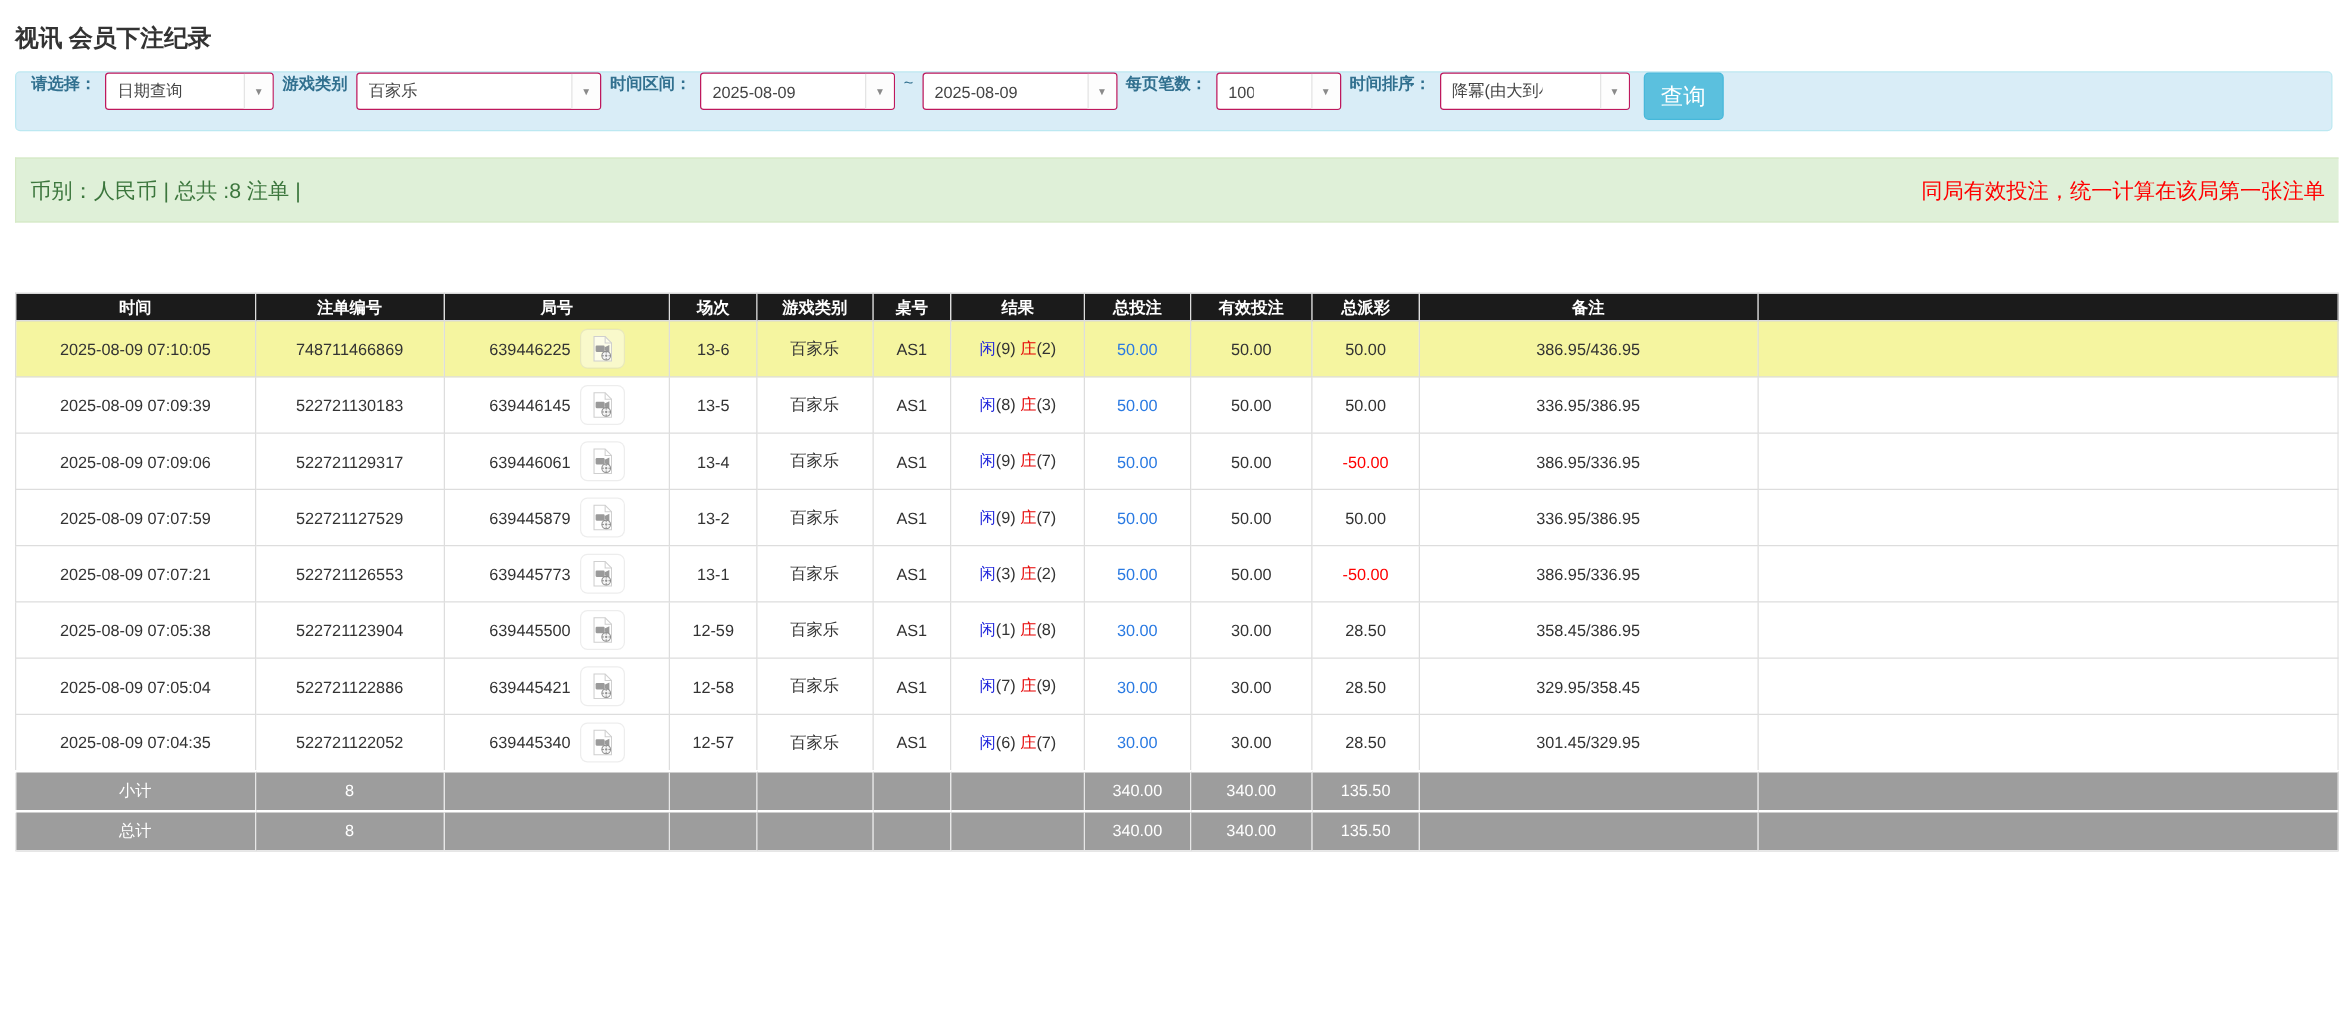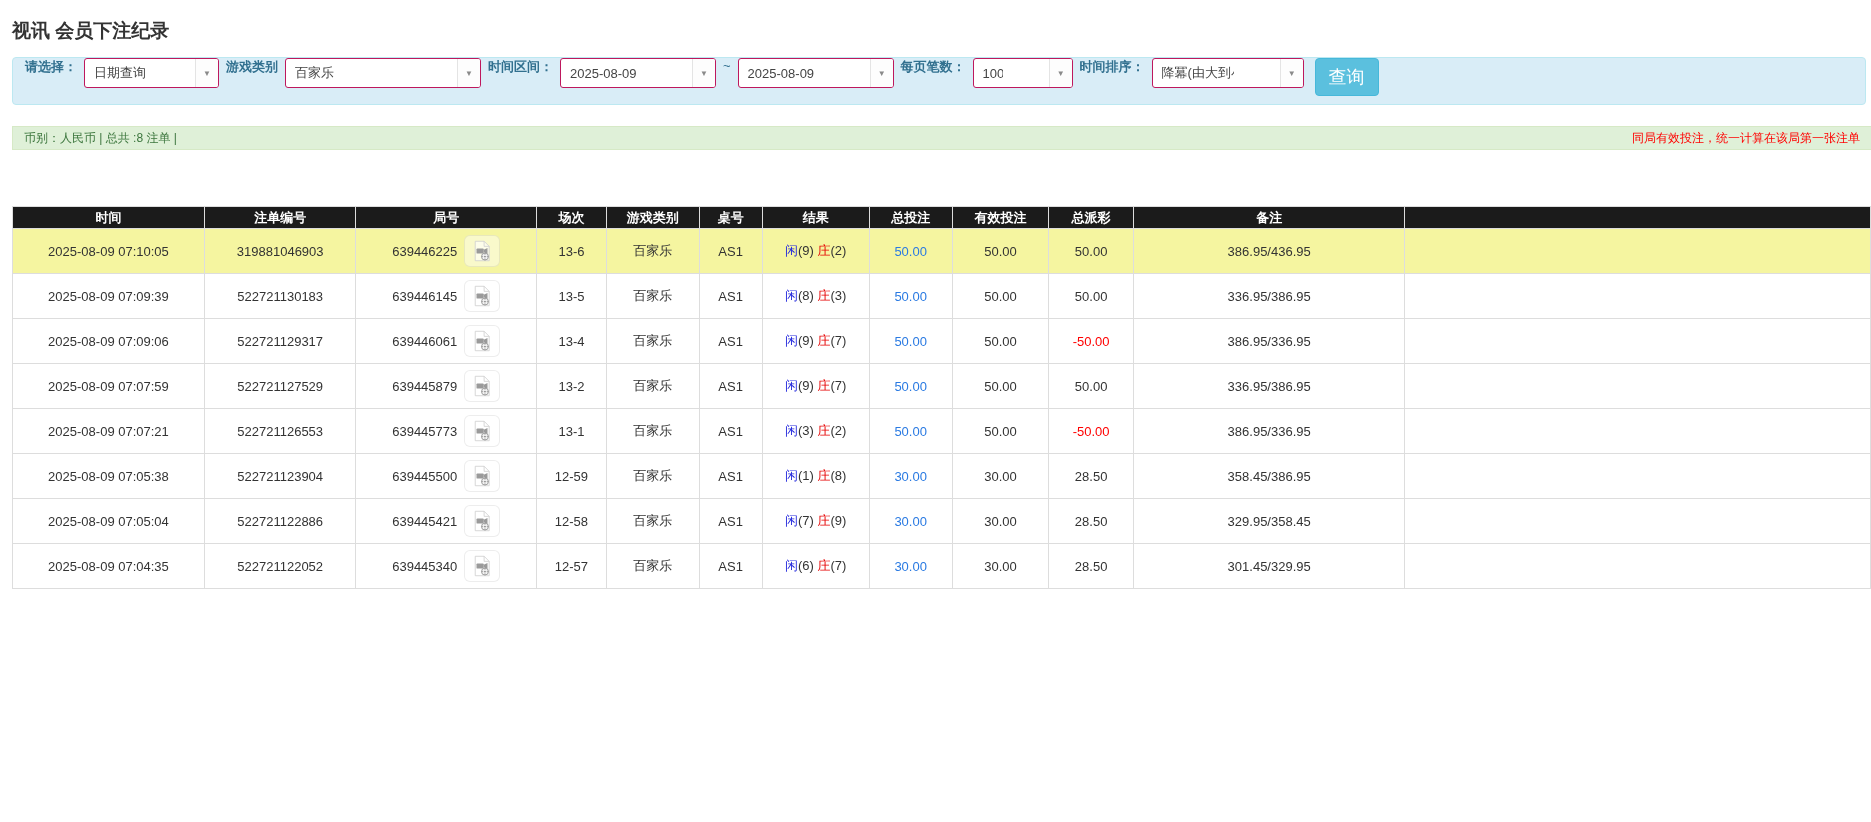--- a/index.html
+++ b/index.html
@@ -22,23 +22,23 @@
   .combobox{display:inline-flex; align-items:center; height:30px; background:#fff;
     border:1px solid #be185d; border-radius:3px; overflow:hidden;gap:46px;}
   .combobox .cb-text{padding:0 9px; flex:1; font-size:13px; color:#444; overflow:hidden;}
   .combobox .cb-caret{width:23px; height:100%; display:flex; align-items:center; justify-content:center;
     color:#8a8a8a; font-size:8px; border-left:1px solid #e4e4e4; background:#fdfdfd; cursor:pointer;}
   .w-select{width:135px;} .w-game{width:196px;} .w-date{width:156px;} .w-size{width:100px;} .w-sort{width:152px;}
   .tilde{color:var(--label-blue);}
   .search-btn{background:var(--btn-blue); border:1px solid var(--btn-blue-border); color:#fff;
     font-size:18px; padding:6px 13px; border-radius:4px; cursor:pointer; margin-left:4px;}
   
-  .summary-bar{margin:21px 0 0 12px; height:24px; background:var(--panel-green);
+  .summary-bar{margin:21px 0 0 12px; height:52px; background:var(--panel-green);
     border:1px solid var(--panel-green-border); border-right:none;
-    display:flex; align-items:center; justify-content:space-between; padding:0 11px; font-size:12px; white-space:nowrap;}
+    display:flex; align-items:center; justify-content:space-between; padding:0 11px; font-size:17px; white-space:nowrap;}
   .summary-left{color:var(--text-green);}
   .summary-right{color:var(--alert-red);}
   
   table{border-collapse:collapse; table-layout:fixed; margin:56px 0 0 12px; font-size:13px;}
   th{background:var(--header-black); color:#fff; font-weight:bold; height:22px;
     border:1px solid var(--border-gray); text-align:center; padding:0 4px;}
   td{height:45px; border:1px solid var(--border-gray); text-align:center; padding:0 4px;
     background:#fff; color:#333;}
   tr.hl td{background:var(--highlight-yellow);}
   tr.summary td{background:var(--summary-gray); color:#fff; height:32px; border:1px solid #e8e8e8;
@@ -125,21 +125,21 @@
       <th>总投注</th>
       <th>有效投注</th>
       <th>总派彩</th>
       <th>备注</th>
       <th></th>
     </tr>
   </thead>
   <tbody>
       <tr class="hl">
         <td>2025-08-09 07:10:05</td>
-        <td>319881046903</td>
+        <td>748711466869</td>
         <td><span class="round-wrap">
             <span>639446225</span>
             <span class="video-btn">
               <svg viewBox="0 0 26 26" width="22" height="22">
                 <path d="M5 1.5 H15.5 L21.5 7.5 V24.5 H5 Z" fill="#ffffff" fill-opacity="0.6" stroke="#cfcfcf"></path>
                 <path d="M15.5 1.5 V7.5 H21.5" fill="none" stroke="#cfcfcf"></path>
                 <rect x="6.5" y="10" width="8.5" height="6" rx="1" fill="#9a9a9a"></rect>
                 <path d="M15 11.5 l4.5 -2 v7 l-4.5 -2 z" fill="#9a9a9a"></path>
                 <circle cx="16.5" cy="19.6" r="4.1" fill="#f4f4f4" stroke="#8f8f8f"></circle>
                 <circle cx="16.5" cy="19.6" r="1.1" fill="#8f8f8f"></circle>
@@ -339,14 +339,42 @@
         <td>12-57</td>
         <td>百家乐</td>
         <td>AS1</td>
         <td><span class="player">闲</span><span class="score">(6)</span> <span class="banker">庄</span><span class="score">(7)</span></td>
         <td><a class="amount-link">30.00</a></td>
         <td>30.00</td>
         <td>28.50</td>
         <td>301.45/329.95</td>
         <td></td>
       </tr>
+      <tr class="summary">
+        <td>小计</td>
+        <td>8</td>
+        <td></td>
+        <td></td>
+        <td></td>
+        <td></td>
+        <td></td>
+        <td>340.00</td>
+        <td>340.00</td>
+        <td>135.50</td>
+        <td></td>
+        <td></td>
+      </tr>
+      <tr class="summary">
+        <td>总计</td>
+        <td>8</td>
+        <td></td>
+        <td></td>
+        <td></td>
+        <td></td>
+        <td></td>
+        <td>340.00</td>
+        <td>340.00</td>
+        <td>135.50</td>
+        <td></td>
+        <td></td>
+      </tr>
     </tbody>
 </table>
 
 </body></html>

